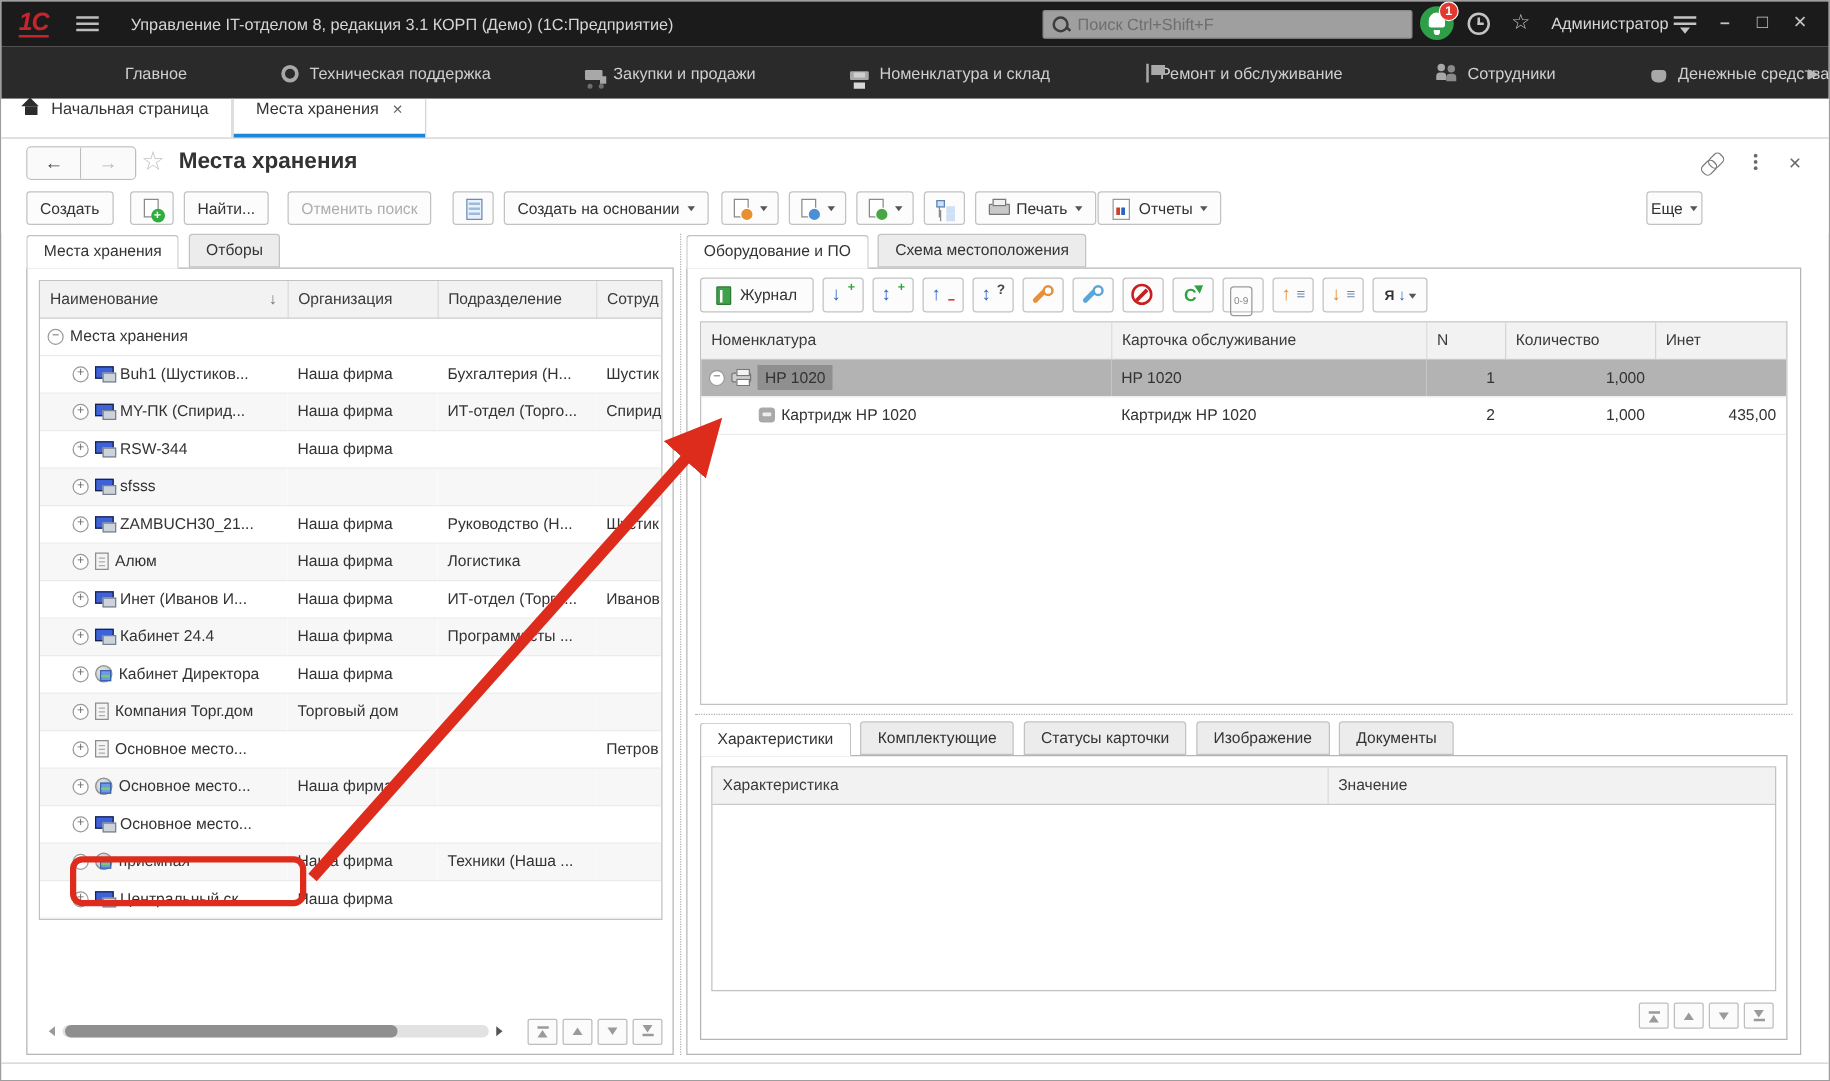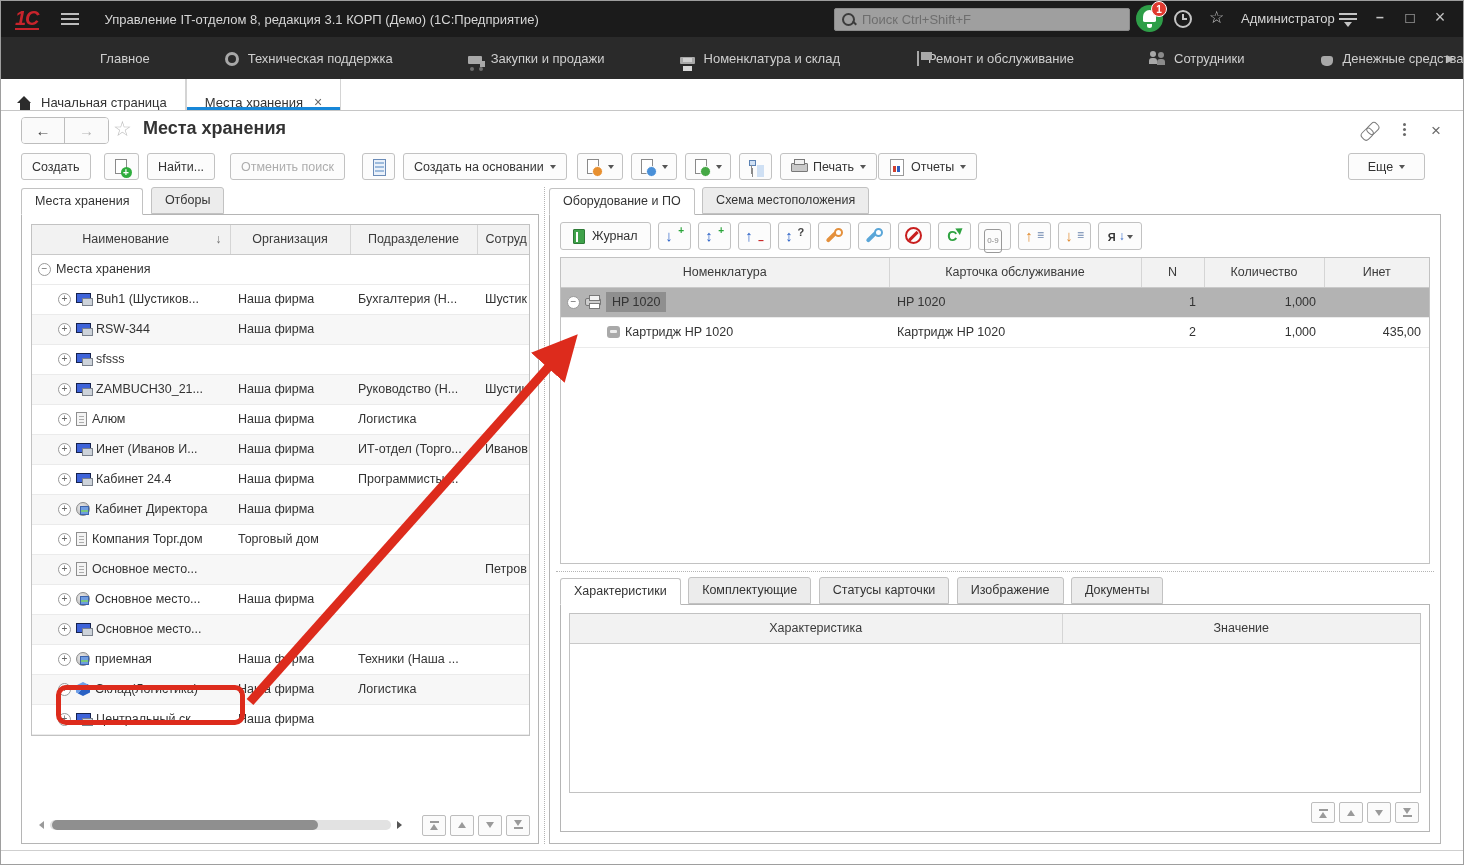--- a/index.html
+++ b/index.html
@@ -56,21 +56,21 @@
   .mic-mail::before { content:""; position:absolute; left:1px; top:4px; border-left:6.5px solid transparent; border-right:6.5px solid transparent; border-top:6px solid #6e6e6e; }
   .mic-cal { width:14px; height:13px; border:1.5px solid #a8a8a8; border-radius:2px; margin-top:2px; color:#a8a8a8; font-size:9px; text-align:center; line-height:11px; }
   .mic-cal::before { content:"7"; }
   .mic-cal::after { content:""; position:absolute; left:-1px; top:-3px; width:3px; height:4px; background:#a8a8a8; box-shadow:9px 0 0 #a8a8a8; }
   .mmore { position:absolute; right:8px; color:#b8b8b8; font-size:11px; }
   .mmore::before { content:"▶"; }
   .mitem-cut { overflow:hidden; width:40px; }
 
   
   .tabbar { position:absolute; left:0; top:78px; width:100%; height:32px; background:#fff; border-bottom:1px solid #c6c6c6; display:flex; font-size:13px; color:#333; }
-  .wtab { display:flex; align-items:flex-end; gap:9px; padding:0 18px; border-right:1px solid #d4d4d4; position:relative; }
+  .wtab { display:flex; align-items:flex-start; gap:9px; padding:0 18px; border-right:1px solid #d4d4d4; position:relative; }
   .wtab.first { padding-left:16px; }
   .wtab.activ { border-left:1px solid #d4d4d4; }
   .wtab.activ::after { content:""; position:absolute; left:0; right:0; bottom:0; height:3px; background:#1787d8; }
   .homeico { position:relative; width:15px; height:13px; }
   .homeico::before { content:""; position:absolute; left:0; top:-1px; border-left:7.5px solid transparent; border-right:7.5px solid transparent; border-bottom:7px solid #2c2c2c; }
   .homeico::after { content:""; position:absolute; left:2.5px; top:6px; width:10px; height:7px; background:#2c2c2c; }
   .closex { color:#666; font-size:14px; margin-left:2px; }
   .closex::before { content:"×"; }
 
   
@@ -116,21 +116,21 @@
   .workspace { position:absolute; left:0; top:186px; width:100%; height:664px; border-bottom:1px solid #cfcfcf; }
   .splitter { position:absolute; left:543px; top:0; height:657px; border-left:1px dotted #b4b4b4; }
 
   .ptab { display:inline-block; padding:5px 13px 6px; border:1px solid #c2c2c2; background:#ececec; font-size:12.5px; color:#333; border-radius:3px 3px 0 0; margin-right:3px; position:relative; z-index:2; vertical-align:bottom; }
   .ptab.on { background:#fff; border-bottom:1px solid #fff; margin-bottom:-1px; }
 
   .left-region { position:absolute; left:20px; top:0; width:518px; height:657px; }
   .left-box { position:absolute; left:0; top:27px; width:518px; height:630px; border:1px solid #b5b5b5; background:#fff; }
   .ltable-wrap { position:absolute; left:9px; top:9px; width:499px; border:1px solid #c2c2c2; }
   table.grid { border-collapse:collapse; table-layout:fixed; width:100%; font-size:12.5px; color:#333; }
-  table.grid th { background:#f2f2f2; border-right:1px solid #d5d5d5; border-bottom:1px solid #c9c9c9; font-weight:normal; text-align:center; padding:0 8px; height:29px; color:#3a3a3a; overflow:hidden; white-space:nowrap; }
+  table.grid th { background:#f2f2f2; border-right:1px solid #d5d5d5; border-bottom:1px solid #c9c9c9; font-weight:normal; text-align:left; padding:0 8px; height:29px; color:#3a3a3a; overflow:hidden; white-space:nowrap; }
   table.grid th:last-child { border-right:none; }
   table.grid td { height:29px; padding:0; overflow:hidden; white-space:nowrap; }
   table.grid tbody tr { border-bottom:1px solid #ebebeb; }
   .ltable tbody tr:nth-child(2n+3) { background:#f7f7f7; }
   tr.selectedrow { background:#b3b3b3 !important; }
   .nc { display:flex; align-items:center; gap:5px; padding-left:26px; height:29px; }
   .nc.grp { padding-left:6px; }
   .cellpad { padding:0 8px; display:block; overflow:hidden; white-space:nowrap; }
   .num { text-align:right; }
   .sortarrow { color:#777; margin-left:4px; float:right; }
@@ -333,21 +333,21 @@
     <span class="btn" style="left:779px">
         <span class="mi mi-print"></span>
         <span>Печать</span>
         <span class="caret"></span>
       </span>
     <span class="btn" style="left:877px">
         <span class="mi mi-chart"></span>
         <span>Отчеты</span>
         <span class="caret"></span>
       </span>
-    <span class="btn" style="left:1347px;width:77px">
+    <span class="btn" style="left:1316px;width:45px">
         <span>Еще</span>
         <span class="caret"></span>
       </span>
   </div>
 
   <div class="workspace">
     <div class="splitter"></div>
 
     <div class="left-region">
       <span class="ptab on">Места хранения</span>
@@ -394,20 +394,38 @@
                   </td>
                 <td>
                     <span class="cellpad">Шустик</span>
                   </td>
               </tr>
               <tr>
                 <td>
                     <span class="nc">
                       <span class="exp plus"></span>
                       <span class="ric icon-computer"></span>
+                      <span>MY-ПК (Спирид...</span>
+                    </span>
+                  </td>
+                <td>
+                    <span class="cellpad">Наша фирма</span>
+                  </td>
+                <td>
+                    <span class="cellpad">ИТ-отдел (Торго...</span>
+                  </td>
+                <td>
+                    <span class="cellpad">Спирид</span>
+                  </td>
+              </tr>
+              <tr>
+                <td>
+                    <span class="nc">
+                      <span class="exp plus"></span>
+                      <span class="ric icon-computer"></span>
                       <span>RSW-344</span>
                     </span>
                   </td>
                 <td>
                     <span class="cellpad">Наша фирма</span>
                   </td>
                 <td>
                     <span class="cellpad"></span>
                   </td>
                 <td>
@@ -600,38 +618,20 @@
                       <span class="exp plus"></span>
                       <span class="ric icon-room"></span>
                       <span>приемная</span>
                     </span>
                   </td>
                 <td>
                     <span class="cellpad">Наша фирма</span>
                   </td>
                 <td>
                     <span class="cellpad">Техники (Наша ...</span>
-                  </td>
-                <td>
-                    <span class="cellpad"></span>
-                  </td>
-              </tr>
-              <tr>
-                <td>
-                    <span class="nc">
-                      <span class="exp plus"></span>
-                      <span class="ric icon-cube"></span>
-                      <span>Склад(Логистика)</span>
-                    </span>
-                  </td>
-                <td>
-                    <span class="cellpad">Наша фирма</span>
-                  </td>
-                <td>
-                    <span class="cellpad">Логистика</span>
                   </td>
                 <td>
                     <span class="cellpad"></span>
                   </td>
               </tr>
               <tr>
                 <td>
                     <span class="nc">
                       <span class="exp plus"></span>
                       <span class="ric icon-computer"></span>

